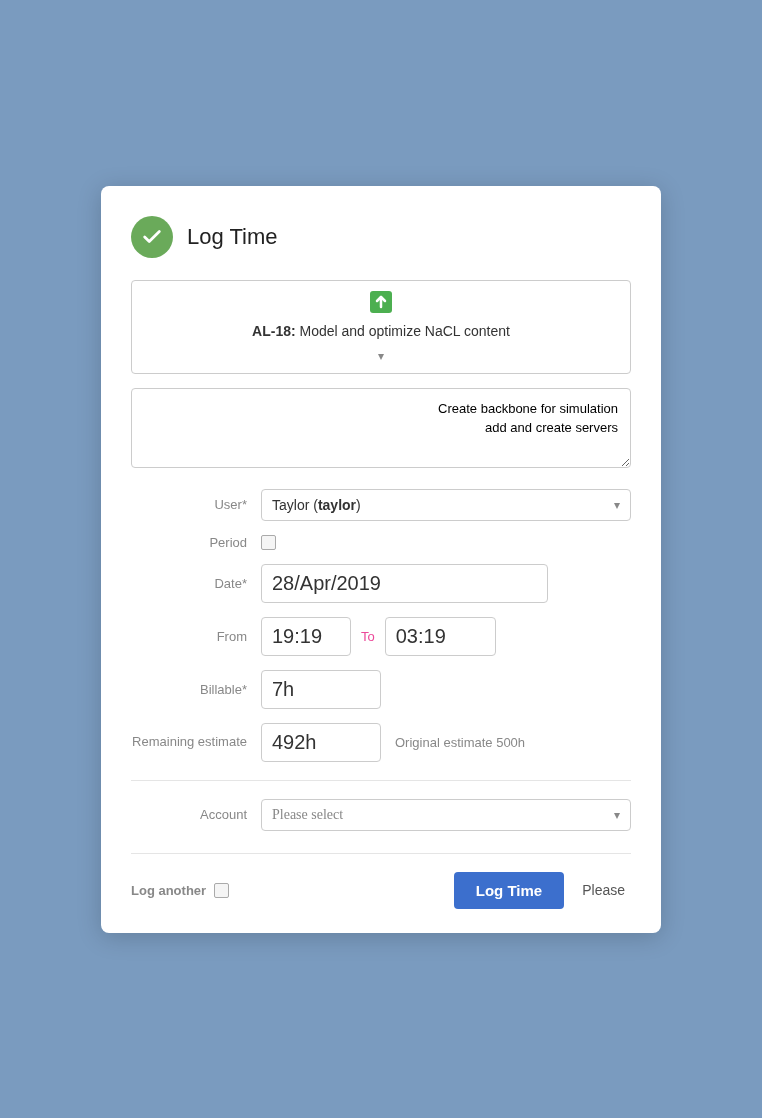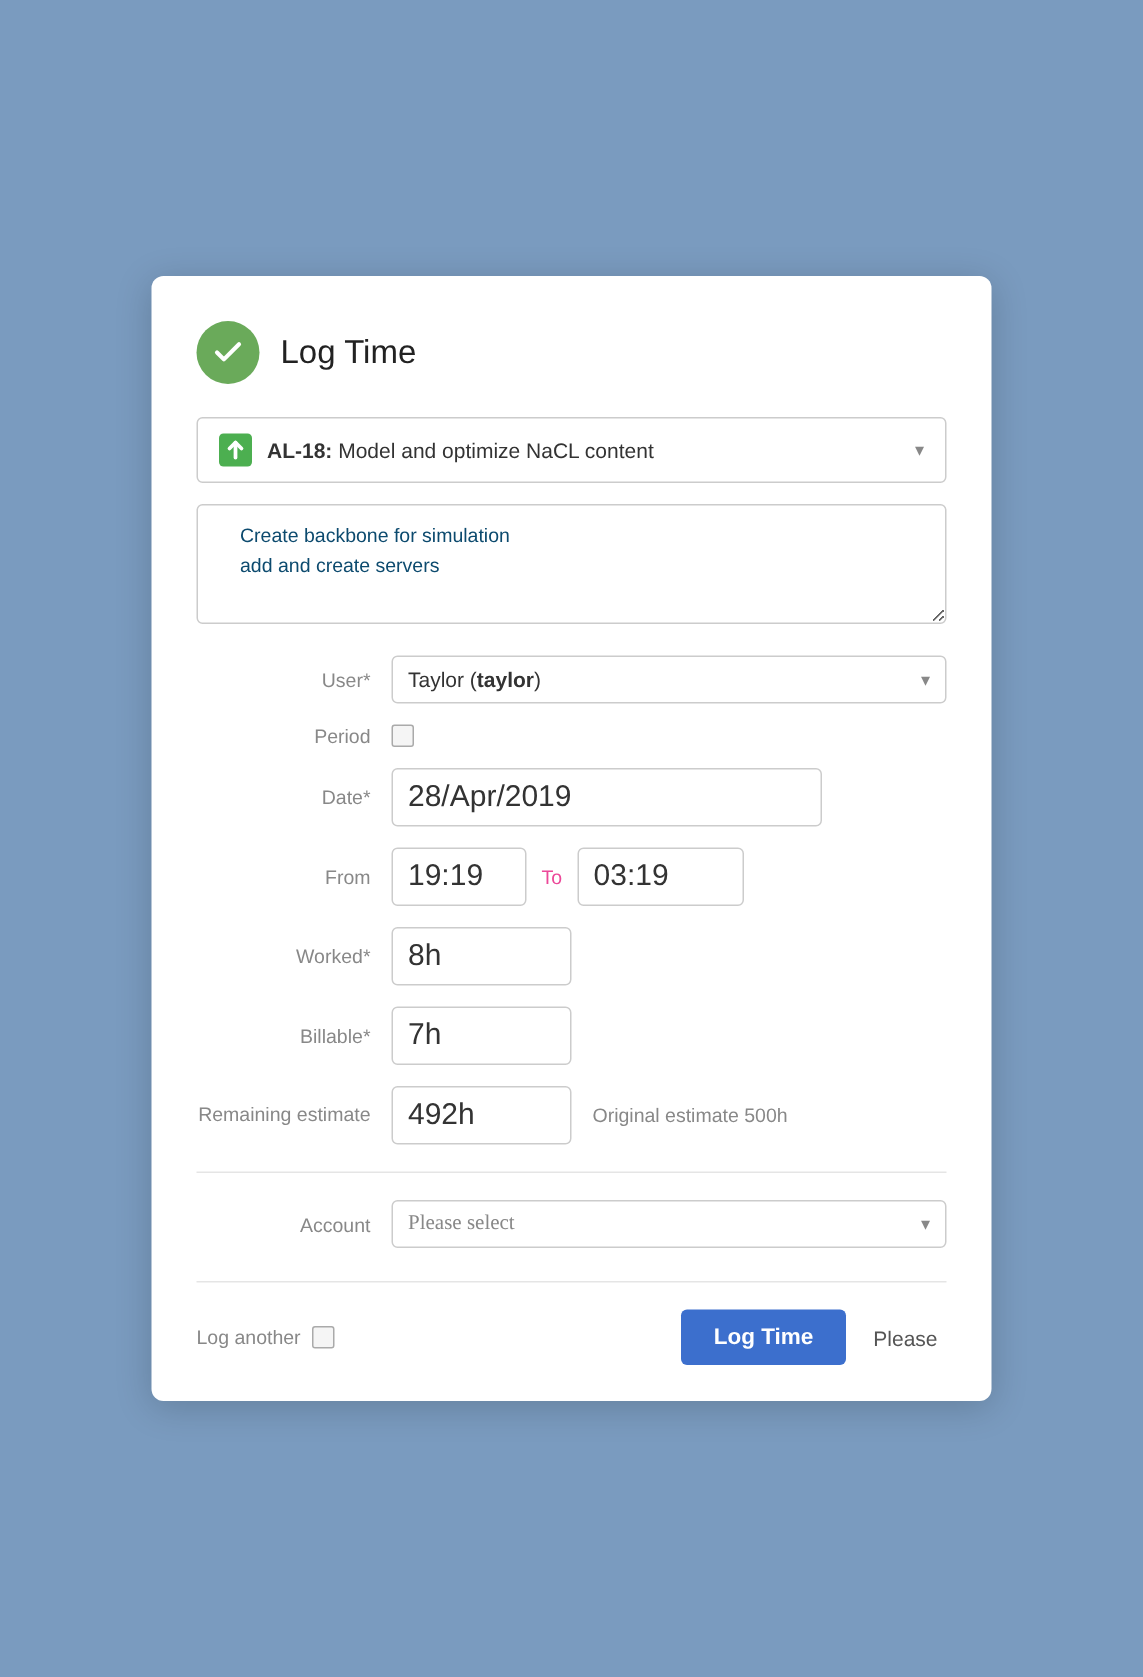--- a/index.html
+++ b/index.html
@@ -49,20 +49,21 @@
     .issue-selector {
       border: 1px solid #ccc;
       border-radius: 4px;
       padding: 10px 14px;
       display: flex;
       align-items: center;
       gap: 10px;
       margin-bottom: 14px;
       cursor: pointer;
       position: relative;
+      flex-direction: column;
     }
     .issue-icon {
       width: 22px;
       height: 22px;
       background: #4caf50;
       border-radius: 3px;
       display: flex;
       align-items: center;
       justify-content: center;
       flex-shrink: 0;
@@ -80,28 +81,29 @@
       font-weight: 700;
     }
     .dropdown-arrow {
       color: #888;
       font-size: 12px;
     }
     .description-area {
       width: 100%;
       border: 1px solid #ccc;
       border-radius: 4px;
-      padding: 10px 28px;
-      font-size: 13px;
-      color: #0c4a6e;
+      padding: 10px 12px;
+      font-size: 13px;
+      color: #000000;
       resize: vertical;
       min-height: 80px;
       margin-bottom: 18px;
       font-family: inherit;
       line-height: 1.5;
+      text-align: right;
     }
     .form-row {
       display: flex;
       align-items: center;
       margin-bottom: 14px;
     }
     .form-label {
       color: #888;
       font-size: 13px;
       width: 130px;
@@ -196,20 +198,21 @@
     }
     .log-another {
       display: flex;
       align-items: center;
       gap: 8px;
       flex: 1;
     }
     .log-another-label {
       color: #888;
       font-size: 13px;
+      font-weight: bold;
     }
     .log-another-checkbox {
       width: 15px;
       height: 15px;
       border: 1px solid #aaa;
       border-radius: 2px;
       background: #f5f5f5;
       display: inline-block;
       cursor: pointer;
     }
@@ -298,24 +301,20 @@
 
   
   <div class="from-to-row">
     <span class="from-label">From</span>
     <input class="form-input" type="text" value="19:19" style="width: 90px;">
     <span class="to-label">To</span>
     <input class="form-input" type="text" value="03:19" style="width: 111px;">
   </div>
 
   
-  <div class="form-row">
-    <span class="form-label">Worked*</span>
-    <input class="form-input" type="text" value="8h" style="width: 120px;">
-  </div>
 
   
   <div class="form-row">
     <span class="form-label">Billable*</span>
     <input class="form-input" type="text" value="7h" style="width: 120px;">
   </div>
 
   
   <div class="form-row">
     <span class="form-label" style="line-height:1.3;">Remaining estimate</span>

